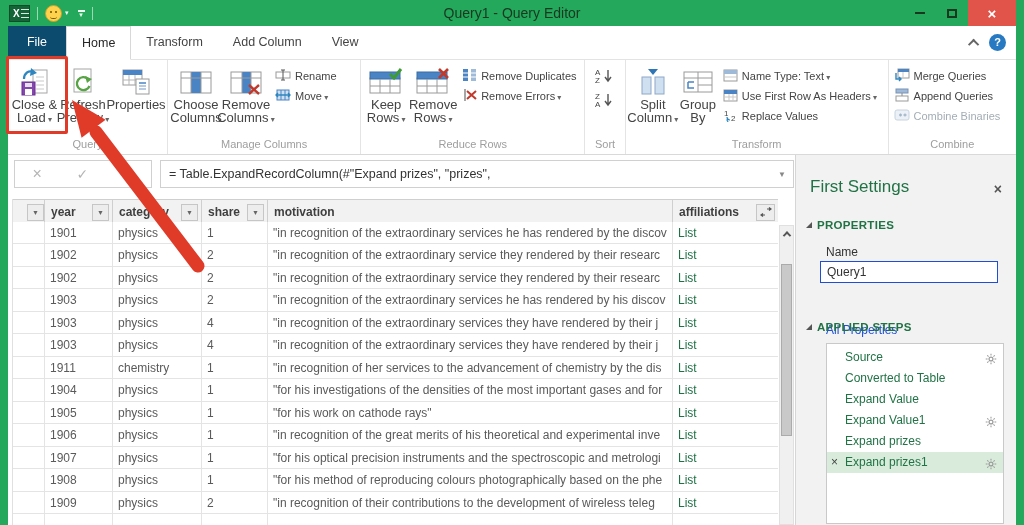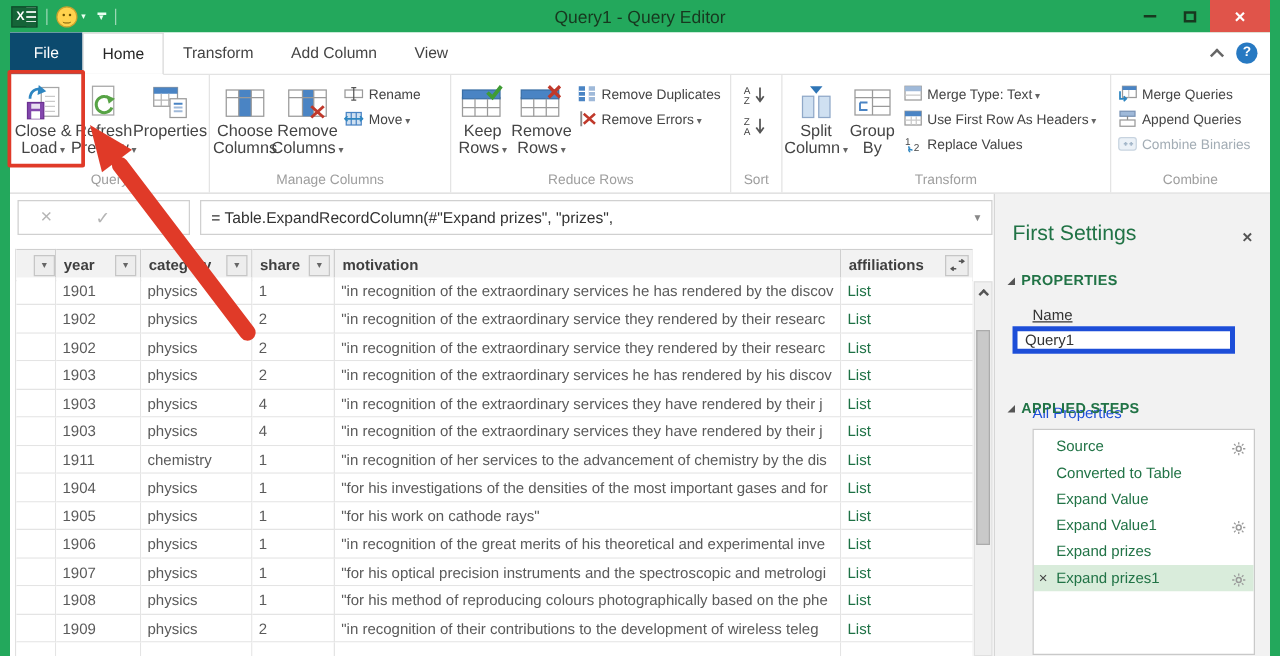--- a/index.html
+++ b/index.html
@@ -90,22 +90,22 @@
   .sb-up i { width:6px; height:6px; border-left:2px solid #555; border-top:2px solid #555; transform:rotate(45deg) translate(1px,1px); }
   .sb-thumb { position:absolute; left:1px; top:38px; width:11px; height:172px; background:#c9c9c9; border:1px solid #ababab; }
 
   
   .panel { position:absolute; left:787px; top:129px; width:221px; height:370px; background:#f2f2f2; border-left:1px solid #d6d6d6; }
   .p-title { position:absolute; left:14px; top:22px; font-size:17px; color:#217346; }
   .p-close { position:absolute; right:14px; top:26px; color:#555; font-size:14px; font-weight:bold; }
   .p-close::after { content:"×"; }
   .sec-head { position:absolute; left:10px; display:flex; align-items:center; gap:5px; font-size:11.5px; font-weight:bold; color:#217346; letter-spacing:.3px; }
   .tri { width:0; height:0; border-left:6px solid transparent; border-bottom:6px solid #555; }
-  .p-name-label { position:absolute; left:30px; top:90px; font-size:12px; color:#333;text-decoration:underline; }
-  .p-input { position:absolute; left:14px; top:106px; width:178px; height:22px; border:4px solid #1d4ed8; font-family:"Liberation Sans",sans-serif; font-size:12px; color:#333; padding:0 6px; background:#fff; }
+  .p-name-label { position:absolute; left:30px; top:90px; font-size:12px; color:#333; }
+  .p-input { position:absolute; left:24px; top:106px; width:178px; height:22px; border:1px solid #1d4ed8; font-family:"Liberation Sans",sans-serif; font-size:12px; color:#333; padding:0 6px; background:#fff; }
   .p-allprops { position:absolute; left:30px; top:124px; font-size:12px; color:#1d4ed8;margin-top:44px; }
   .steps { position:absolute; left:30px; top:188px; width:178px; height:181px; background:#fff; border:1px solid #c9c9c9; overflow:hidden; padding-top:3px; }
   .step { position:relative; height:21px; line-height:21px; font-size:12px; color:#217346; padding-left:18px; white-space:nowrap; }
   .step.sel { background:#d9ecdb; }
   .step-x { position:absolute; left:4px; top:0; color:#444; font-size:12px; }
   .step-x::after { content:"×"; }
   .gear { position:absolute; right:6px; top:4px; width:12px; height:12px; }
 
   
   .red-box { position:absolute; left:6px; top:56px; width:62px; height:78px; border:3px solid #e03a28; border-radius:2px; }
@@ -376,21 +376,21 @@
                 <span>By</span>
               </span>
           </div>
           <div class="smallcol">
             <div class="smallbtn">
               <span><svg width="15" height="13">
                     <rect x="1" y="1" width="13" height="11" fill="#fff" stroke="#9a9a9a"></rect>
                     <rect x="1" y="1" width="13" height="4" fill="#9fb9d9"></rect>
                     <line x1="1" y1="8" x2="14" y2="8" stroke="#c9c9c9"></line>
                   </svg></span>
-              <span class="drop">Merge Type: Text</span>
+              <span class="drop">Name Type: Text</span>
             </div>
             <div class="smallbtn">
               <span><svg width="15" height="13">
                     <rect x="1" y="1" width="13" height="11" fill="#fff" stroke="#9a9a9a"></rect>
                     <rect x="1" y="1" width="13" height="4" fill="#4a84c4"></rect>
                     <line x1="6" y1="5" x2="6" y2="12" stroke="#c9c9c9"></line>
                     <line x1="10" y1="5" x2="10" y2="12" stroke="#c9c9c9"></line>
                     <line x1="1" y1="8" x2="14" y2="8" stroke="#c9c9c9"></line>
                   </svg></span>
               <span class="drop">Use First Row As Headers</span>

